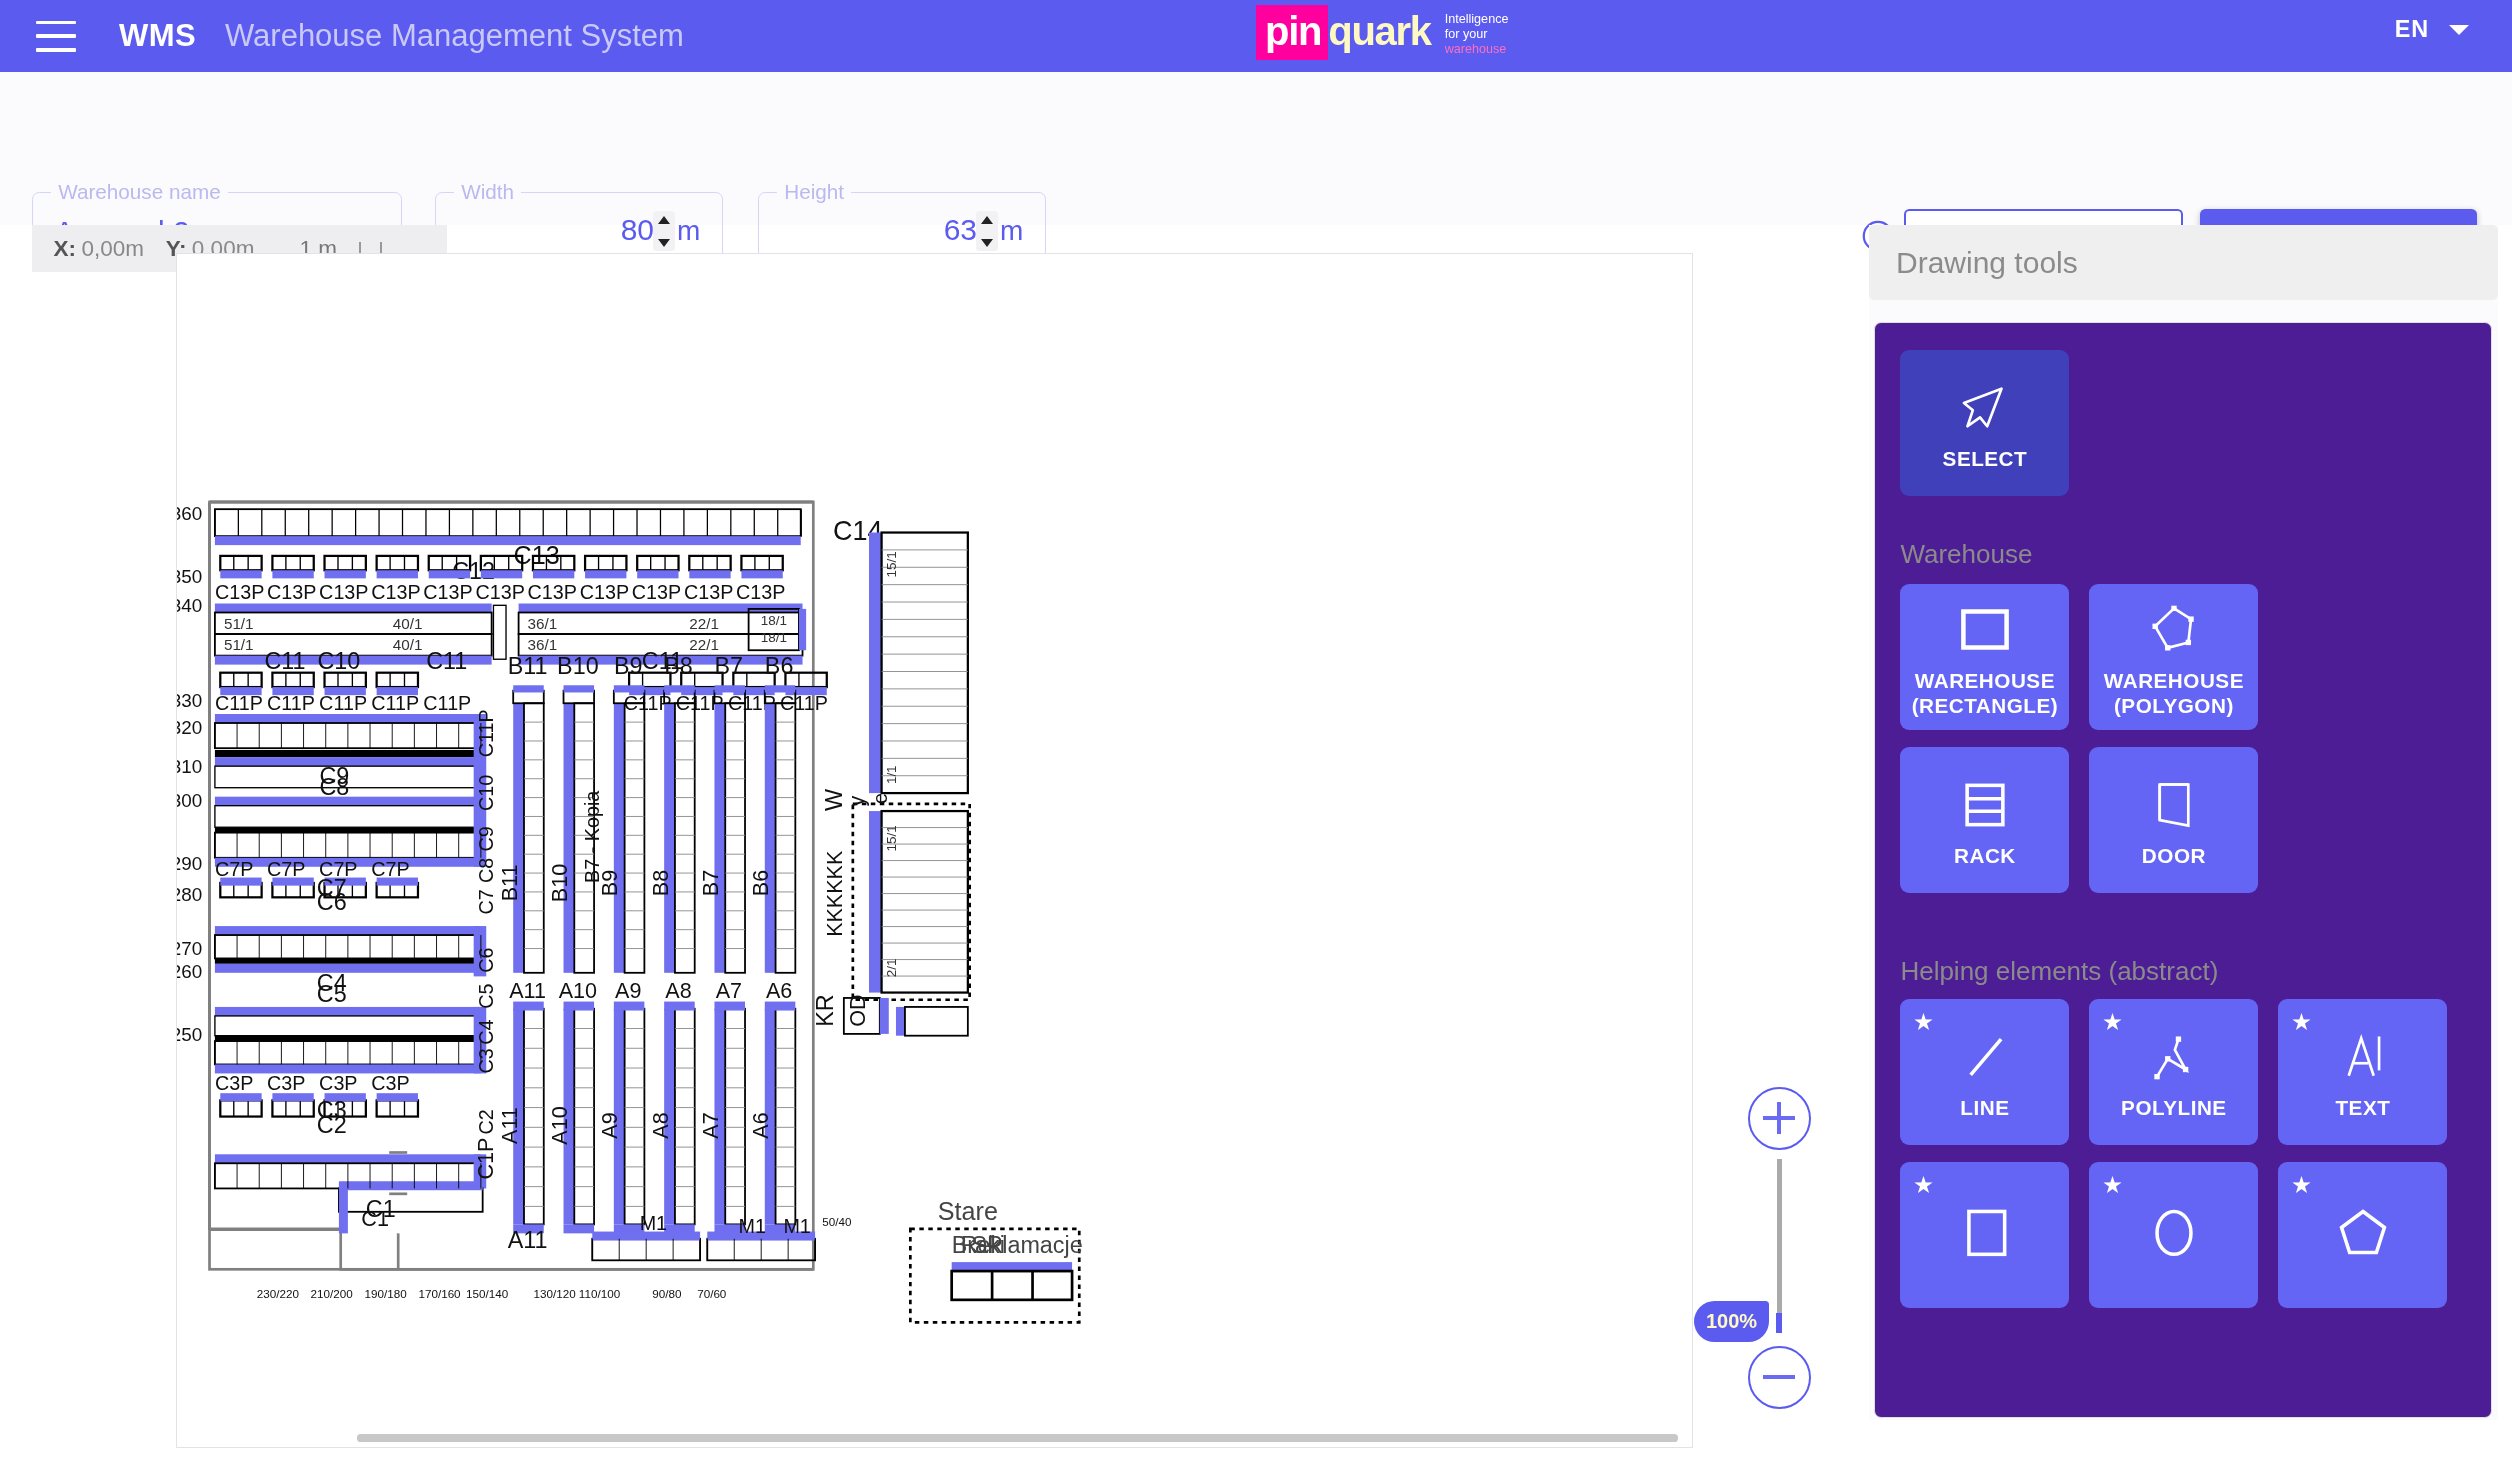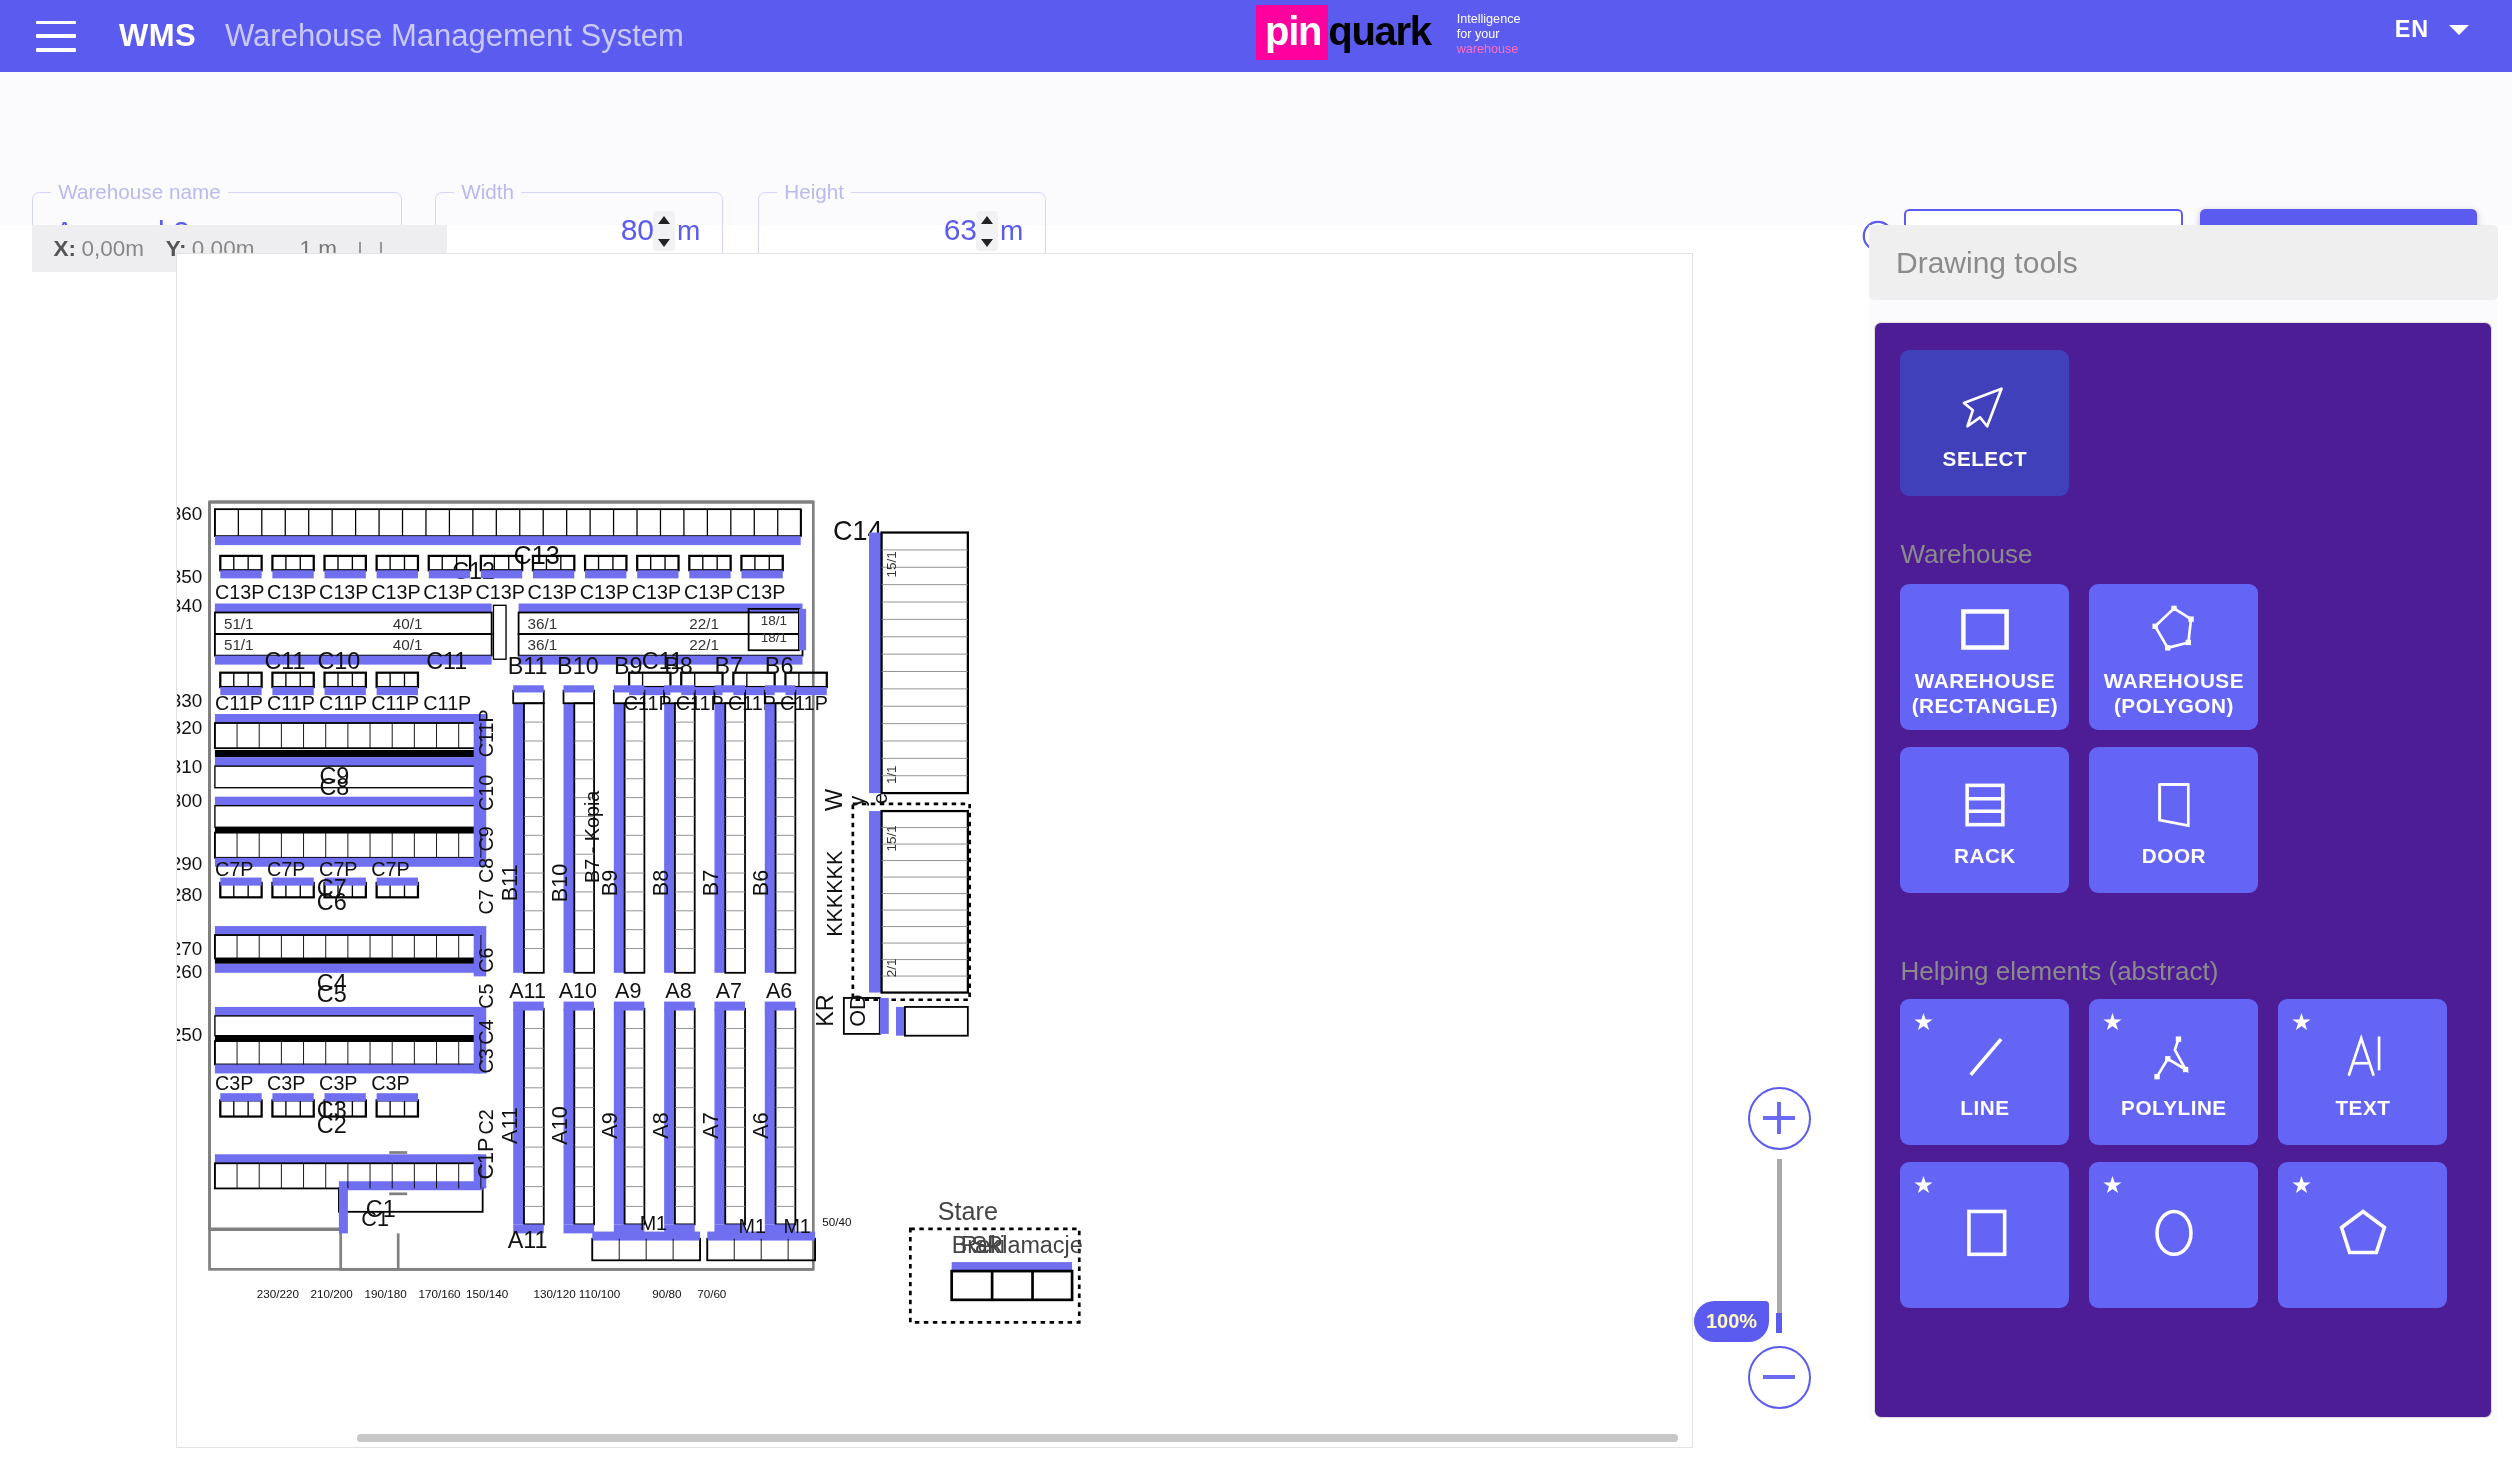--- a/index.html
+++ b/index.html
@@ -32,24 +32,24 @@
     display: flex; align-items: flex-start;
   }
   .logo-box {
     background: #ff009f; padding: 3.6px 7.2px 5.4px 9px; position: relative;
   }
   .logo-text {
     color: #ffffff; font-size: 40px; font-weight: bold; letter-spacing: -1.3px;
     line-height: 47px;
   }
   .logo-tail {
-    color: #000000; font-size: 40px; font-weight: bold; letter-spacing: -1.3px;
+    color: #fef9c3; font-size: 40px; font-weight: bold; letter-spacing: -1.3px;
     line-height: 47px; margin-left: 0px; padding-top: 3.6px;
   }
-  .tagline { margin-left: 26px; padding-top: 7.2px; line-height: 15.3px; }
+  .tagline { margin-left: 14px; padding-top: 7.2px; line-height: 15.3px; }
   .tagline div { font-size: 12.6px; color: #ffffff; }
   .tagline div.pink { color: #ff6fc0; }
   .lang {
     position: absolute; right: 43px; top: 16px;
     display: flex; align-items: center; cursor: pointer;
   }
   .lang-label { color: #fff; font-size: 23.4px; font-weight: bold; letter-spacing: 0.9px; }
   .lang-caret {
     margin-left: 20px; width: 0; height: 0;
     border-left: 10px solid transparent; border-right: 10px solid transparent;

